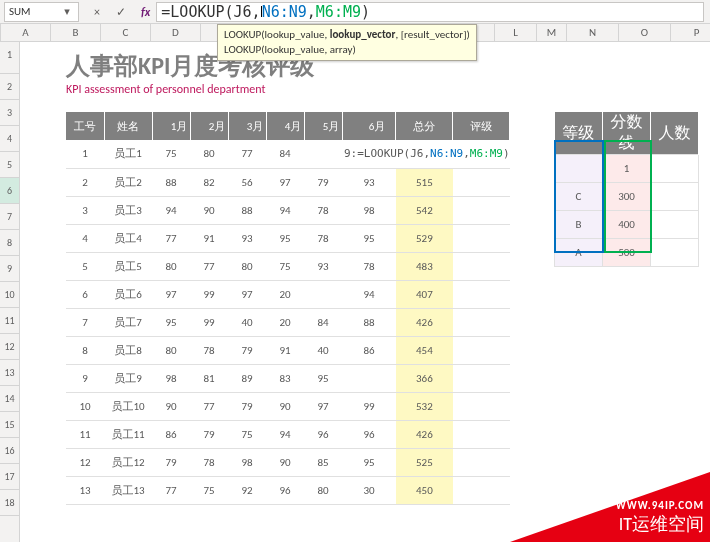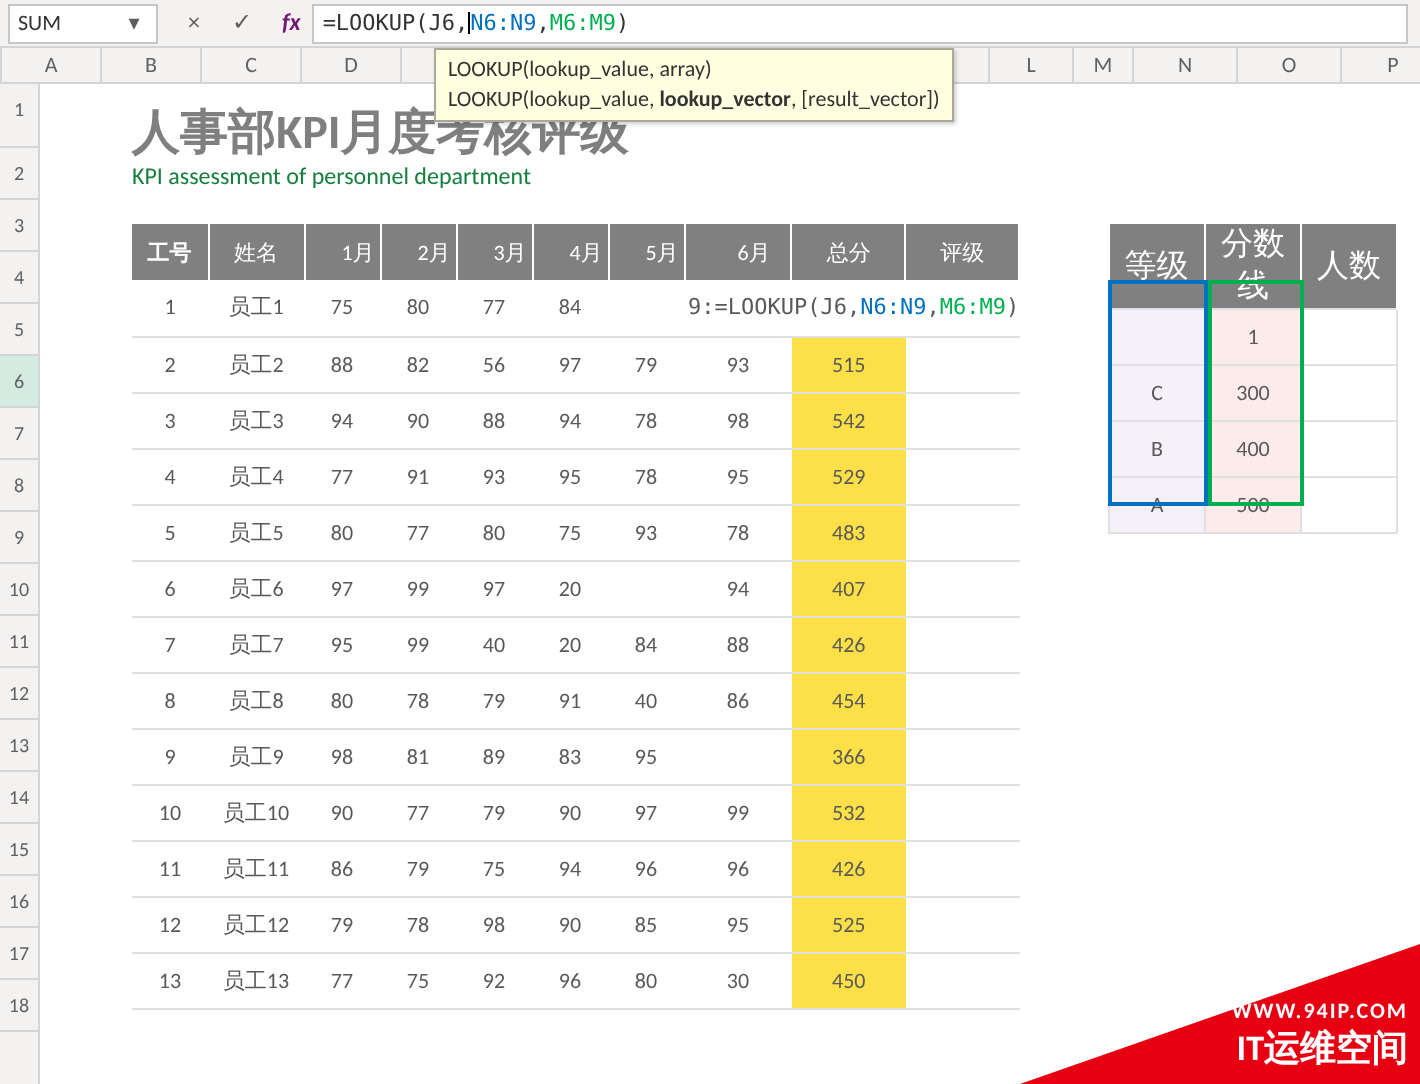--- a/index.html
+++ b/index.html
@@ -3,59 +3,59 @@
 <meta charset="utf-8">
 <style>
 * { margin: 0; padding: 0; box-sizing: border-box; }
 body { font-family: "Calibri", "Microsoft YaHei", sans-serif; font-size: 12px; background: #fff; color: #333; overflow: hidden; width: 710px; height: 542px; position: relative; }
 .namebox-bar { display: flex; align-items: center; height: 24px; border-bottom: 1px solid #d4d4d4; background: #f3f2f1; }
 .namebox { width: 75px; height: 20px; border: 1px solid #c8c6c4; background: #fff; padding: 0 4px; font-size: 11px; display: flex; align-items: center; margin-left: 4px; }
 .namebox-dd { width: 14px; text-align: center; color: #605e5c; cursor: pointer; }
 .fx-btns { display: flex; align-items: center; margin-left: 10px; gap: 8px; }
 .fx-btn { width: 16px; height: 16px; display: flex; align-items: center; justify-content: center; color: #605e5c; cursor: pointer; font-size: 12px; }
 .fx-label { font-style: italic; font-weight: bold; color: #701a75; font-size: 12px; margin-left: 4px; }
-.formula-input { flex: 1; background: #fff; height: 20px; border: 1px solid #c8c6c4; margin-left: 6px; margin-right: 6px; padding: 0 4px; font-size: 11px; display: flex; align-items: center; font-family: Consolas, monospace; }
+.formula-input { flex: 1; background: #fff; height: 20px; border: 1px solid #c8c6c4; margin-left: 6px; margin-right: 6px; padding: 0 4px; font-size: 15px; display: flex; align-items: center; font-family: Consolas, monospace; }
 .formula-input .ref1 { color: #0070C0; }
 .formula-input .ref2 { color: #00B050; }
 .tooltip { position: absolute; top: 24px; left: 217px; background: #ffffe1; border: 1px solid #aca899; font-size: 11px; z-index: 100; padding: 2px 6px; line-height: 1.4; box-shadow: 1px 1px 2px rgba(0,0,0,0.2); }
 .tooltip .bold { font-weight: bold; }
 .col-headers { display: flex; height: 18px; background: #f3f2f1; border-bottom: 1px solid #d4d4d4; }
 .corner-cell { width: 20px; border-right: 1px solid #d4d4d4; }
 .col-h { flex: none; text-align: center; font-size: 11px; color: #616161; border-right: 1px solid #d4d4d4; line-height: 18px; }
 .body-area { display: flex; height: 500px; }
 .row-headers { width: 20px; background: #f3f2f1; border-right: 1px solid #d4d4d4; }
 .row-h { height: 26px; text-align: center; font-size: 10px; color: #616161; border-bottom: 1px solid #d4d4d4; line-height: 26px; }
 .row-h.r1 { height: 32px; }
 .row-h.active { background: #d3ebe0; }
 .grid { position: relative; flex: 1; }
 .title-zh { position: absolute; top: 8px; left: 46px; font-size: 24px; font-weight: bold; color: #7f7f7f; }
-.title-en { position: absolute; top: 40px; left: 46px; font-size: 12px; color: #15803d; }
+.title-en { position: absolute; top: 40px; left: 46px; font-size: 12px; color: #be185d; }
 .kpi-table { position: absolute; top: 70px; left: 46px; border-collapse: collapse; }
 .kpi-table th { background: #808080; color: #fff; font-weight: normal; font-size: 11px; height: 28px; text-align: center; border-right: 1px solid #fff; }
 .kpi-table td { height: 28px; text-align: center; font-size: 11px; color: #595959; border-bottom: 1px solid #e0e0e0; }
-.kpi-table td.total { background: #fde047; }
-.kpi-table .c-id { width: 38px; font-weight: bold; }
+.kpi-table td.total { background: #fef9c3; }
+.kpi-table .c-id { width: 38px; }
 .kpi-table .c-name { width: 48px; }
 .kpi-table .c-m { width: 38px; padding-left: 16px; }
 .kpi-table .c-tot { width: 40px; }
 .kpi-table .c-lvl { width: 40px; }
 .edit-cell { position: relative; font-family: Consolas, monospace; font-size: 11px; text-align: left !important; padding-left: 2px; white-space: nowrap; }
 .edit-cell .ref1 { color: #0070C0; }
 .edit-cell .ref2 { color: #00B050; }
 .grade-table { position: absolute; top: 70px; left: 534px; border-collapse: collapse; }
 .grade-table th { background: #808080; color: #fff; font-weight: normal; font-size: 16px; height: 28px; width: 48px; text-align: center; border-right: 1px solid #fff; }
 .grade-table td { height: 28px; width: 48px; text-align: center; font-size: 11px; color: #595959; border: 1px solid #e0e0e0; }
 .grade-table td.c1 { background: #f5f0fa; }
 .grade-table td.c2 { background: #fdeaea; }
 .sel-box { position: absolute; border: 2px solid #00B050; pointer-events: none; }
 .sel-box2 { position: absolute; border: 2px solid #0070C0; pointer-events: none; }
 .watermark { position: absolute; right: 0; bottom: 0; width: 200px; height: 80px; pointer-events: none; }
 .wm-tri1 { position: absolute; right: 0; bottom: 0; width: 0; height: 0; border-left: 200px solid transparent; border-bottom: 70px solid #e60012; }
 .wm-txt1 { position: absolute; right: 6px; bottom: 30px; color: #fff; font-size: 11px; font-weight: bold; transform: rotate(0deg); letter-spacing: 1px; }
-.wm-txt2 { position: absolute; right: 6px; bottom: 6px; color: #fff; font-size: 18px; font-weight: bold; }
+.wm-txt2 { position: absolute; right: 6px; bottom: 6px; color: #fff; font-size: 18px; font-weight: normal; }
 .caret { display: inline-block; width: 1px; height: 11px; background: #000; vertical-align: middle; }
 </style>
 </head>
 <body>
 
 <div class="namebox-bar">
   <div class="namebox">
     <span>SUM</span>
     <span style="flex:1"></span>
     <span class="namebox-dd">▾</span>
@@ -69,22 +69,22 @@
     <span>=LOOKUP(J6,</span>
       <span class="caret"></span>
       <span class="ref1">N6:N9</span>
       <span>,</span>
       <span class="ref2">M6:M9</span>
       <span>)</span>
   </div>
 </div>
 
 <div class="tooltip">
+  <div><span>LOOKUP(lookup_value, </span><span class="bold">lookup_vector</span><span>, [result_vector])</span></div>
   <div>LOOKUP(lookup_value, array)</div>
-  <div><span>LOOKUP(lookup_value, </span><span class="bold">lookup_vector</span><span>, [result_vector])</span></div>
 </div>
 
 <div class="col-headers">
   <div class="corner-cell"></div>
 <div class="col-h" style="width: 50px;">A</div>
     <div class="col-h" style="width: 50px;">B</div>
     <div class="col-h" style="width: 50px;">C</div>
     <div class="col-h" style="width: 50px;">D</div>
     <div class="col-h" style="width: 42px;">E</div>
     <div class="col-h" style="width: 42px;">F</div>

